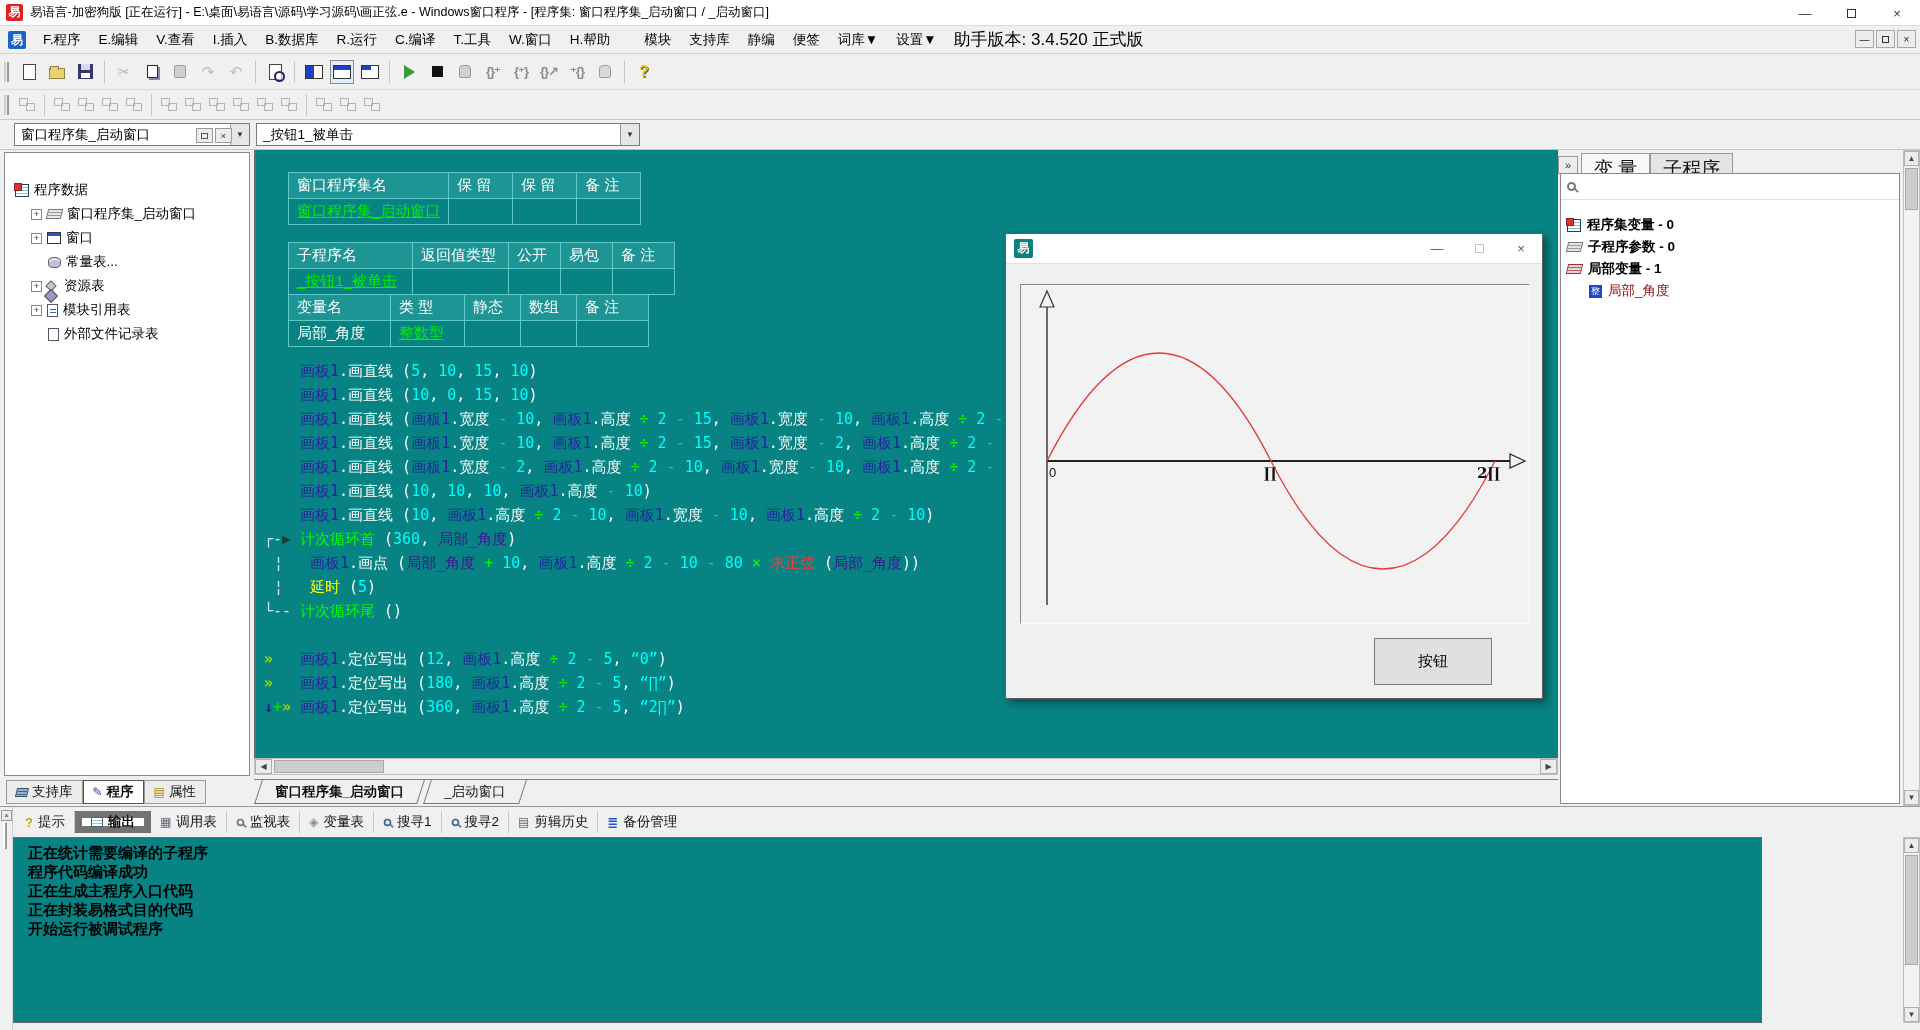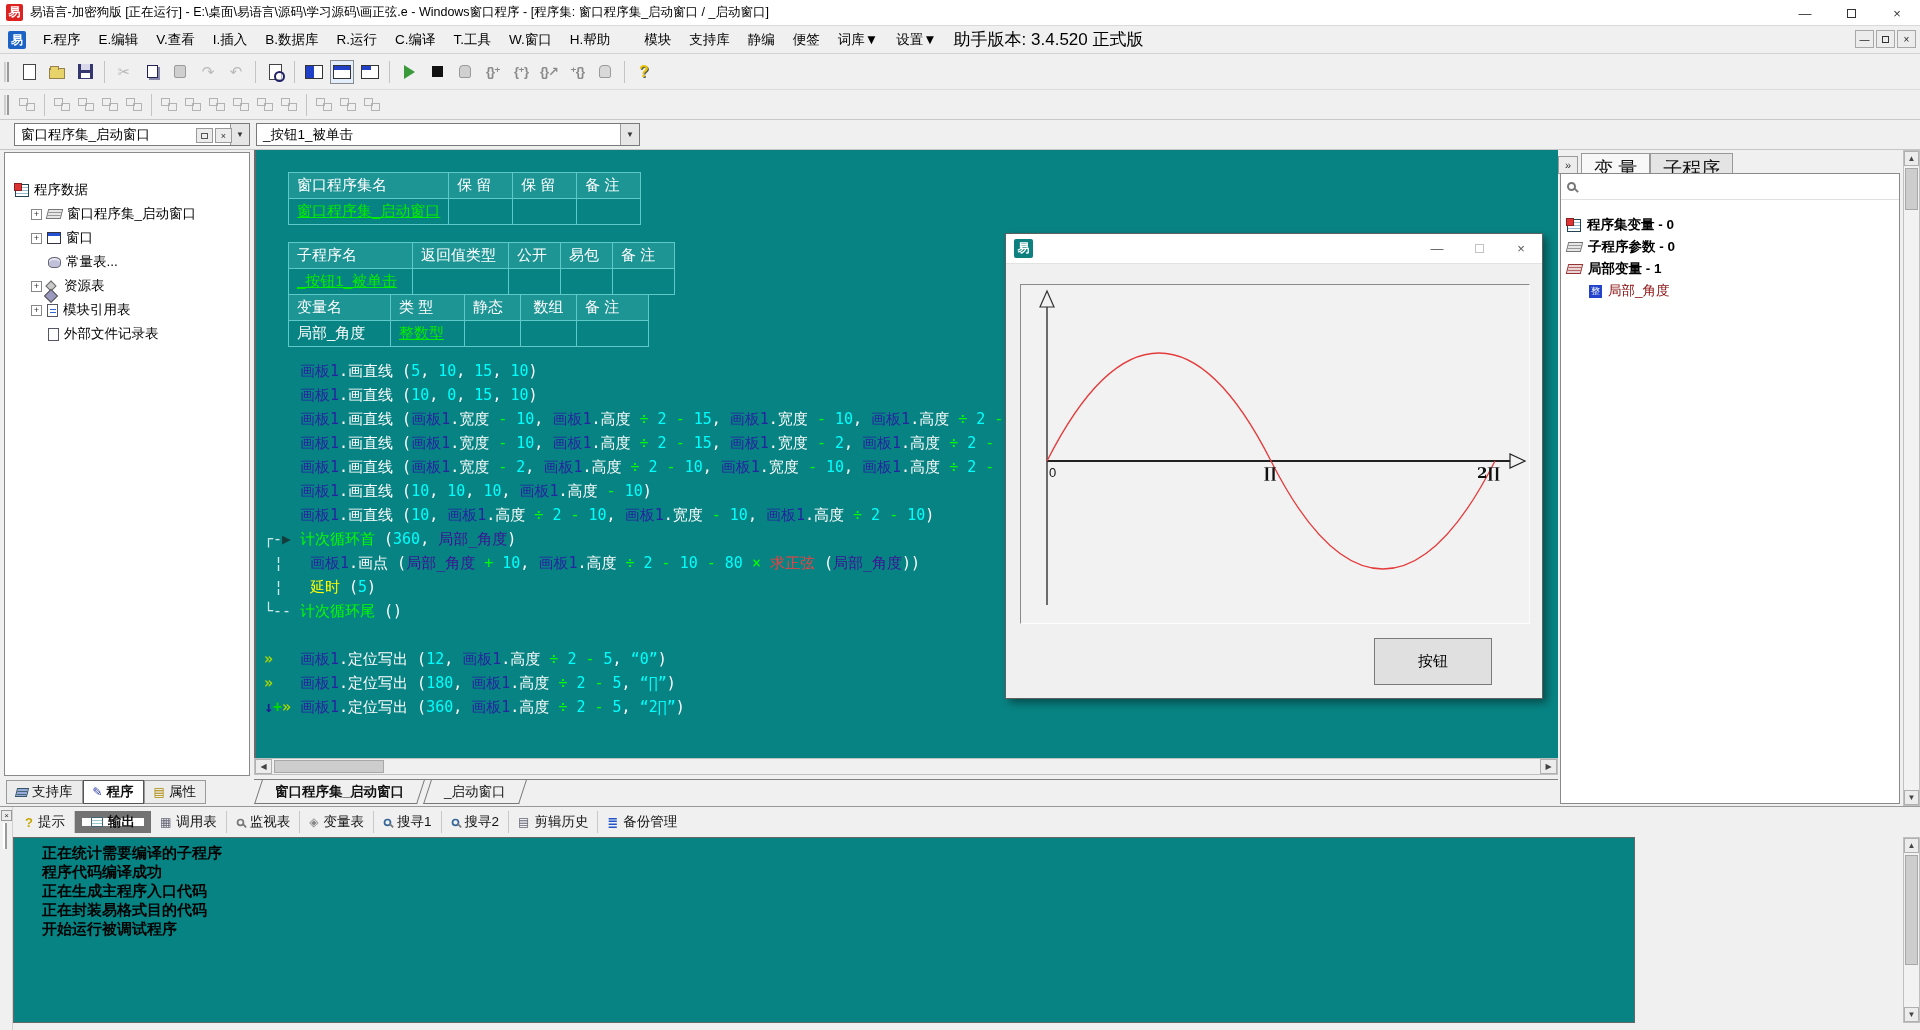--- a/index.html
+++ b/index.html
@@ -145,21 +145,21 @@
   .dock-x { width:11px; height:11px; margin:3px 0 2px 1px; border:1px solid #9a9a9a; background:#ececec; font-size:8px; line-height:9px; text-align:center; color:#333; }
   .dock-grip { width:4px; height:26px; border-left:2px solid #fff; border-right:2px solid #9a9a9a; margin-left:3px; }
   .dock-tabs { position:absolute; left:16px; top:3px; height:24px; display:flex; align-items:center; }
   .otab { height:22px; display:flex; align-items:center; gap:5px; padding:0 9px; font-size:13.5px; border-right:1px solid #c8c8c8; white-space:nowrap; }
   .otab.active { border:7px solid #737373; background:#fff; font-weight:bold; }
   .oi-q { color:#c7a500; font-weight:bold; font-size:13px; }
   .oi-box { width:12px; height:10px; border:1px solid #467; background:repeating-linear-gradient(0deg,#fff 0 2px,#9cc 2px 3px); }
   .oi-grid { color:#667; font-size:12px; }
   .oi-dia { color:#888; font-size:12px; }
   .oi-lines { color:#2255cc; font-size:13px; font-weight:bold; }
-  .outwrap { position:absolute; left:13px; top:30px; width:1622px; height:186px; background:#088383; border:1px solid #666; padding:5px 28px; overflow:hidden; }
+  .outwrap { position:absolute; left:13px; top:30px; width:1749px; height:186px; background:#088383; border:1px solid #666; padding:5px 14px; overflow:hidden; }
   .out-line { font-size:15px; font-weight:bold; color:#000; line-height:19px; white-space:nowrap; font-family:"Liberation Sans","DejaVu Sans",sans-serif; }
 
   
   .popup { position:absolute; left:1005px; top:233px; width:538px; height:466px; background:#f0f0f0; border:1px solid #5f5f5f; box-shadow:4px 4px 8px rgba(0,0,0,.4); z-index:50; }
   .popup-title { height:30px; background:#fff; display:flex; align-items:center; border-bottom:1px solid #e2e2e2; }
   .popup-logo { width:19px; height:19px; background:#0f8080; color:#fff; font-size:12px; line-height:19px; text-align:center; border-radius:2px; margin-left:8px; font-weight:bold; }
   .popup-btns { margin-left:auto; display:flex; height:30px; }
   .pbtn { width:42px; height:30px; display:flex; align-items:center; justify-content:center; color:#555; font-size:13px; }
   .pbtn .sq { border-color:#c4c4c4; }
   .canvas { position:absolute; left:14px; top:50px; width:510px; height:340px; background:#f2f2f2; border-top:1px solid #8a8a8a; border-left:1px solid #8a8a8a; border-right:1px solid #fdfdfd; border-bottom:1px solid #fdfdfd; }
@@ -409,21 +409,21 @@
       </tr>
     </tbody>
       </table>
 
     <table class="etable" style="left:32px; top:144px;">
       <tbody>
           <tr class="hd">
         <td style="width:102px;">变量名</td>
         <td style="width:74px;">类 型</td>
         <td style="width:56px;">静态</td>
-        <td style="width:56px;text-align:center;">数组</td>
+        <td style="width:56px;">数组</td>
         <td style="width:72px;">备 注</td>
       </tr>
       <tr class="vl">
         <td class="wh">局部_角度</td>
         <td><u>整数型</u></td>
         <td></td>
             <td></td>
             <td></td>
       </tr>
     </tbody>

